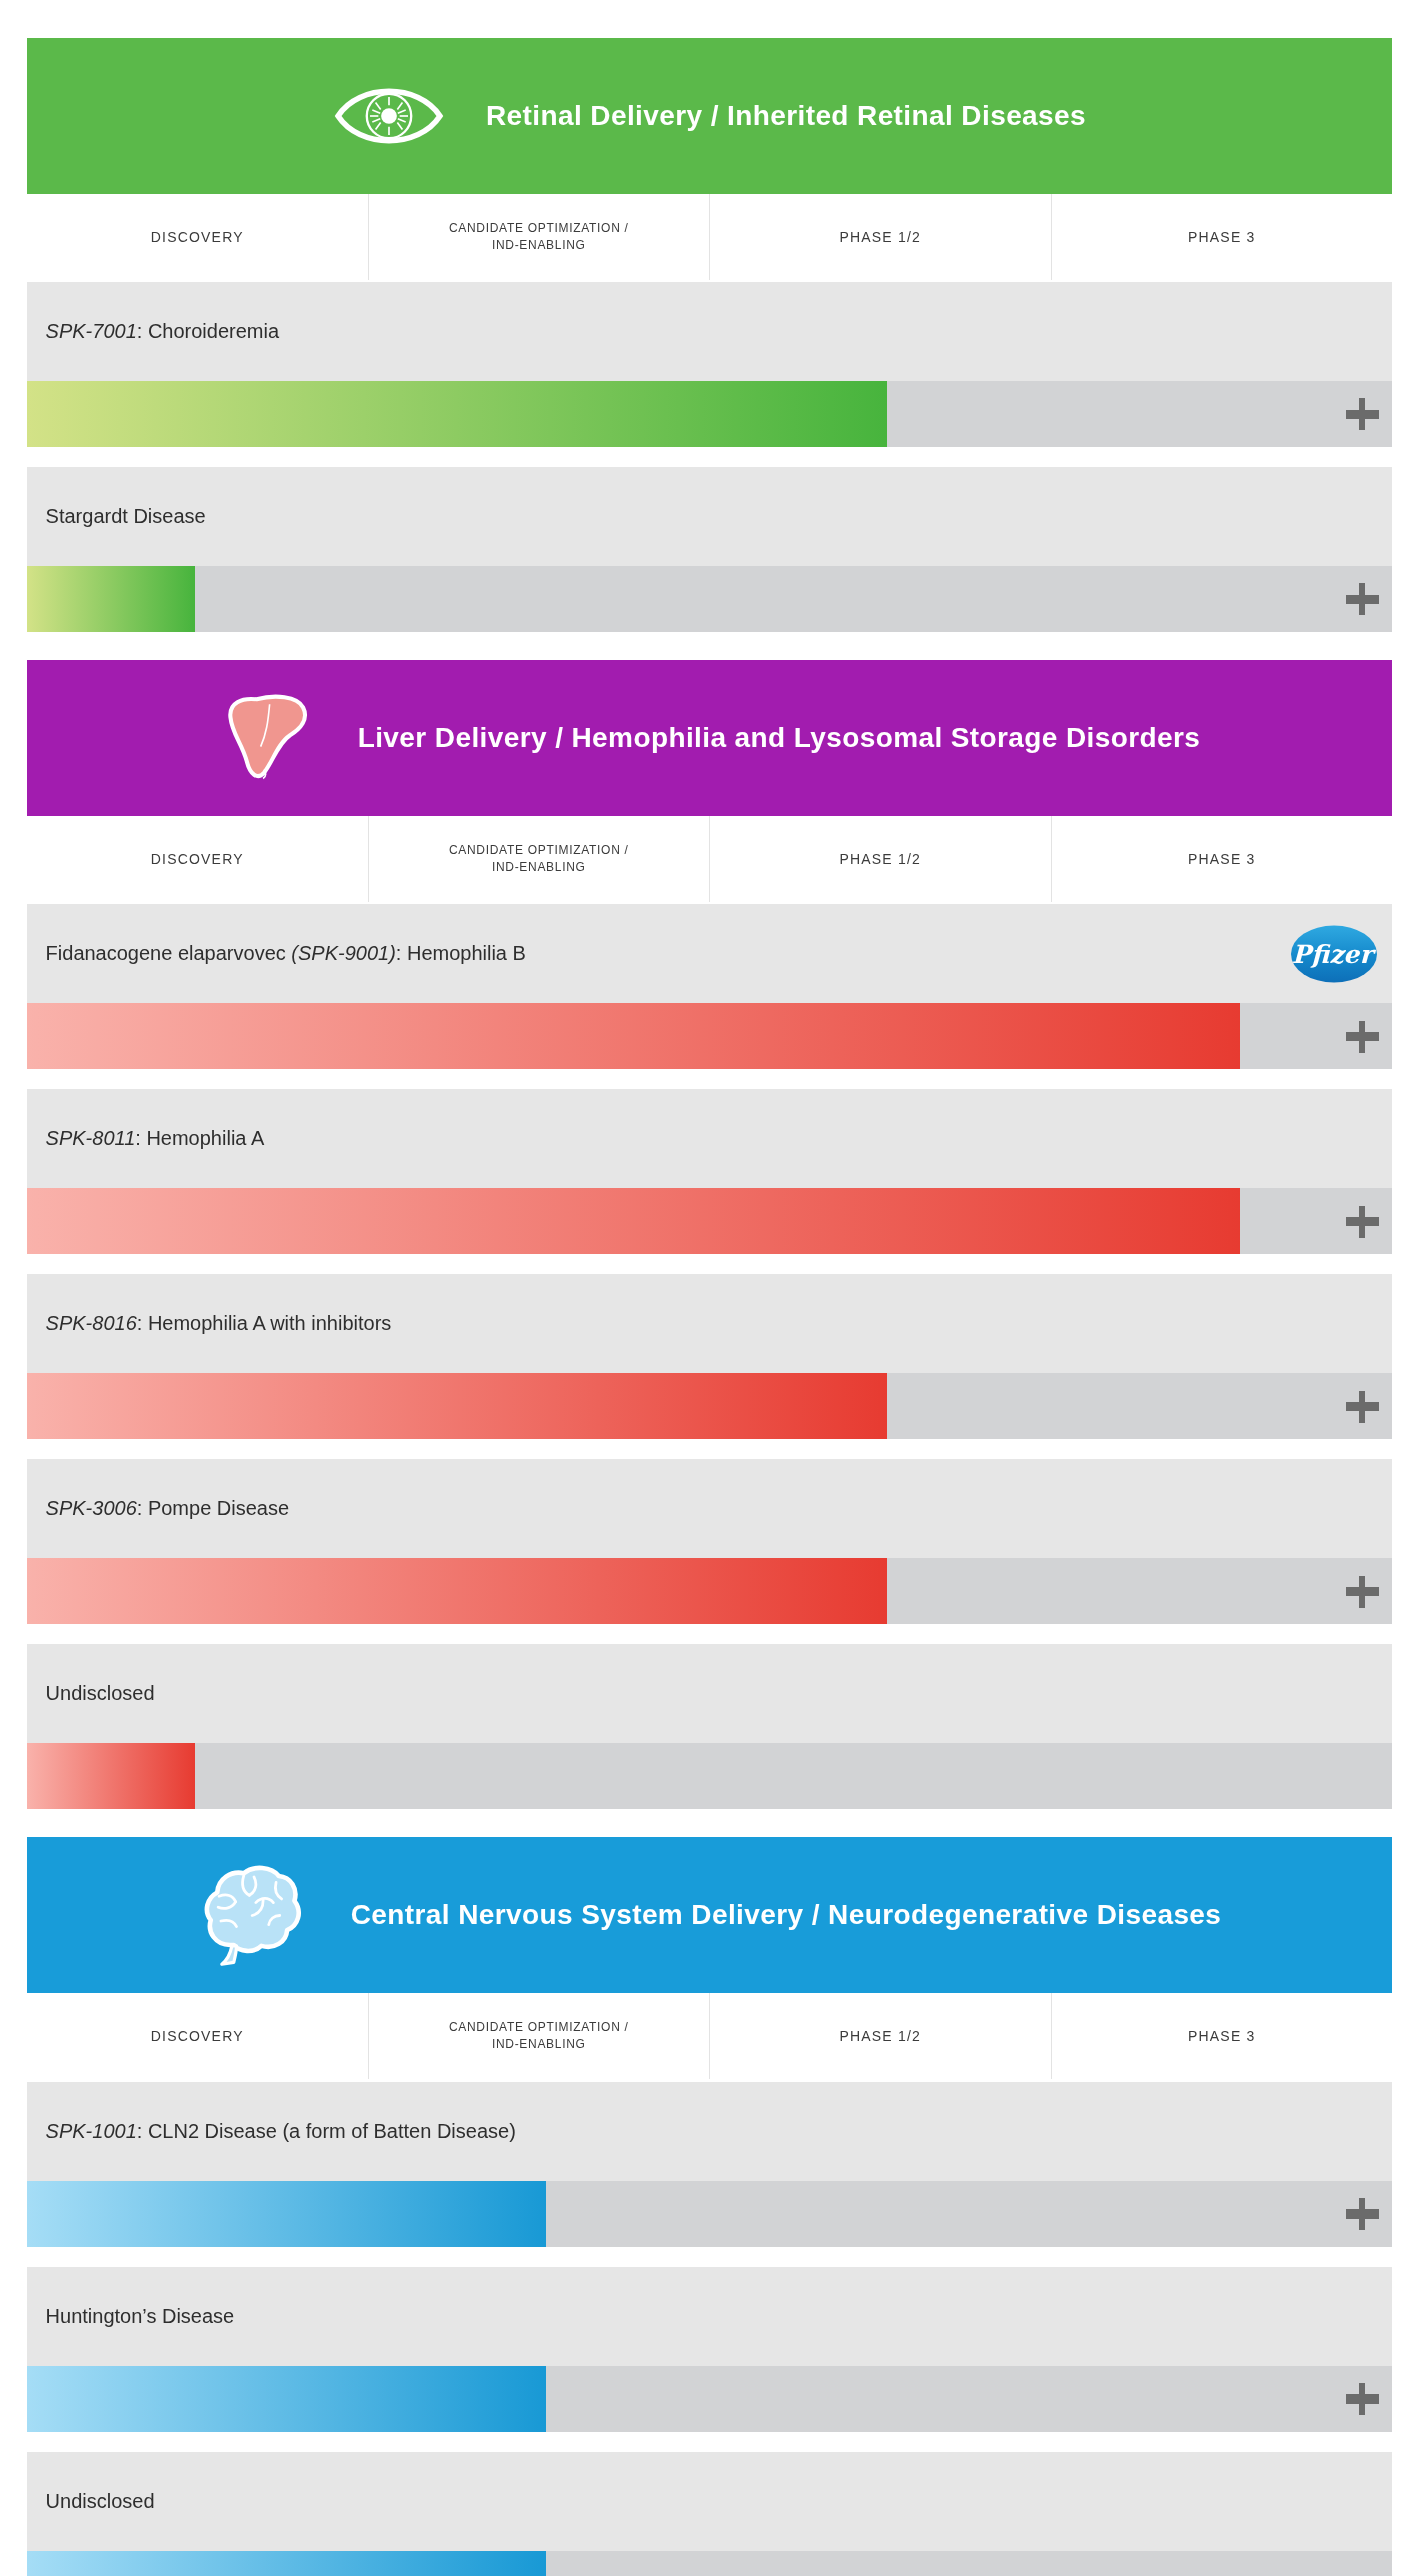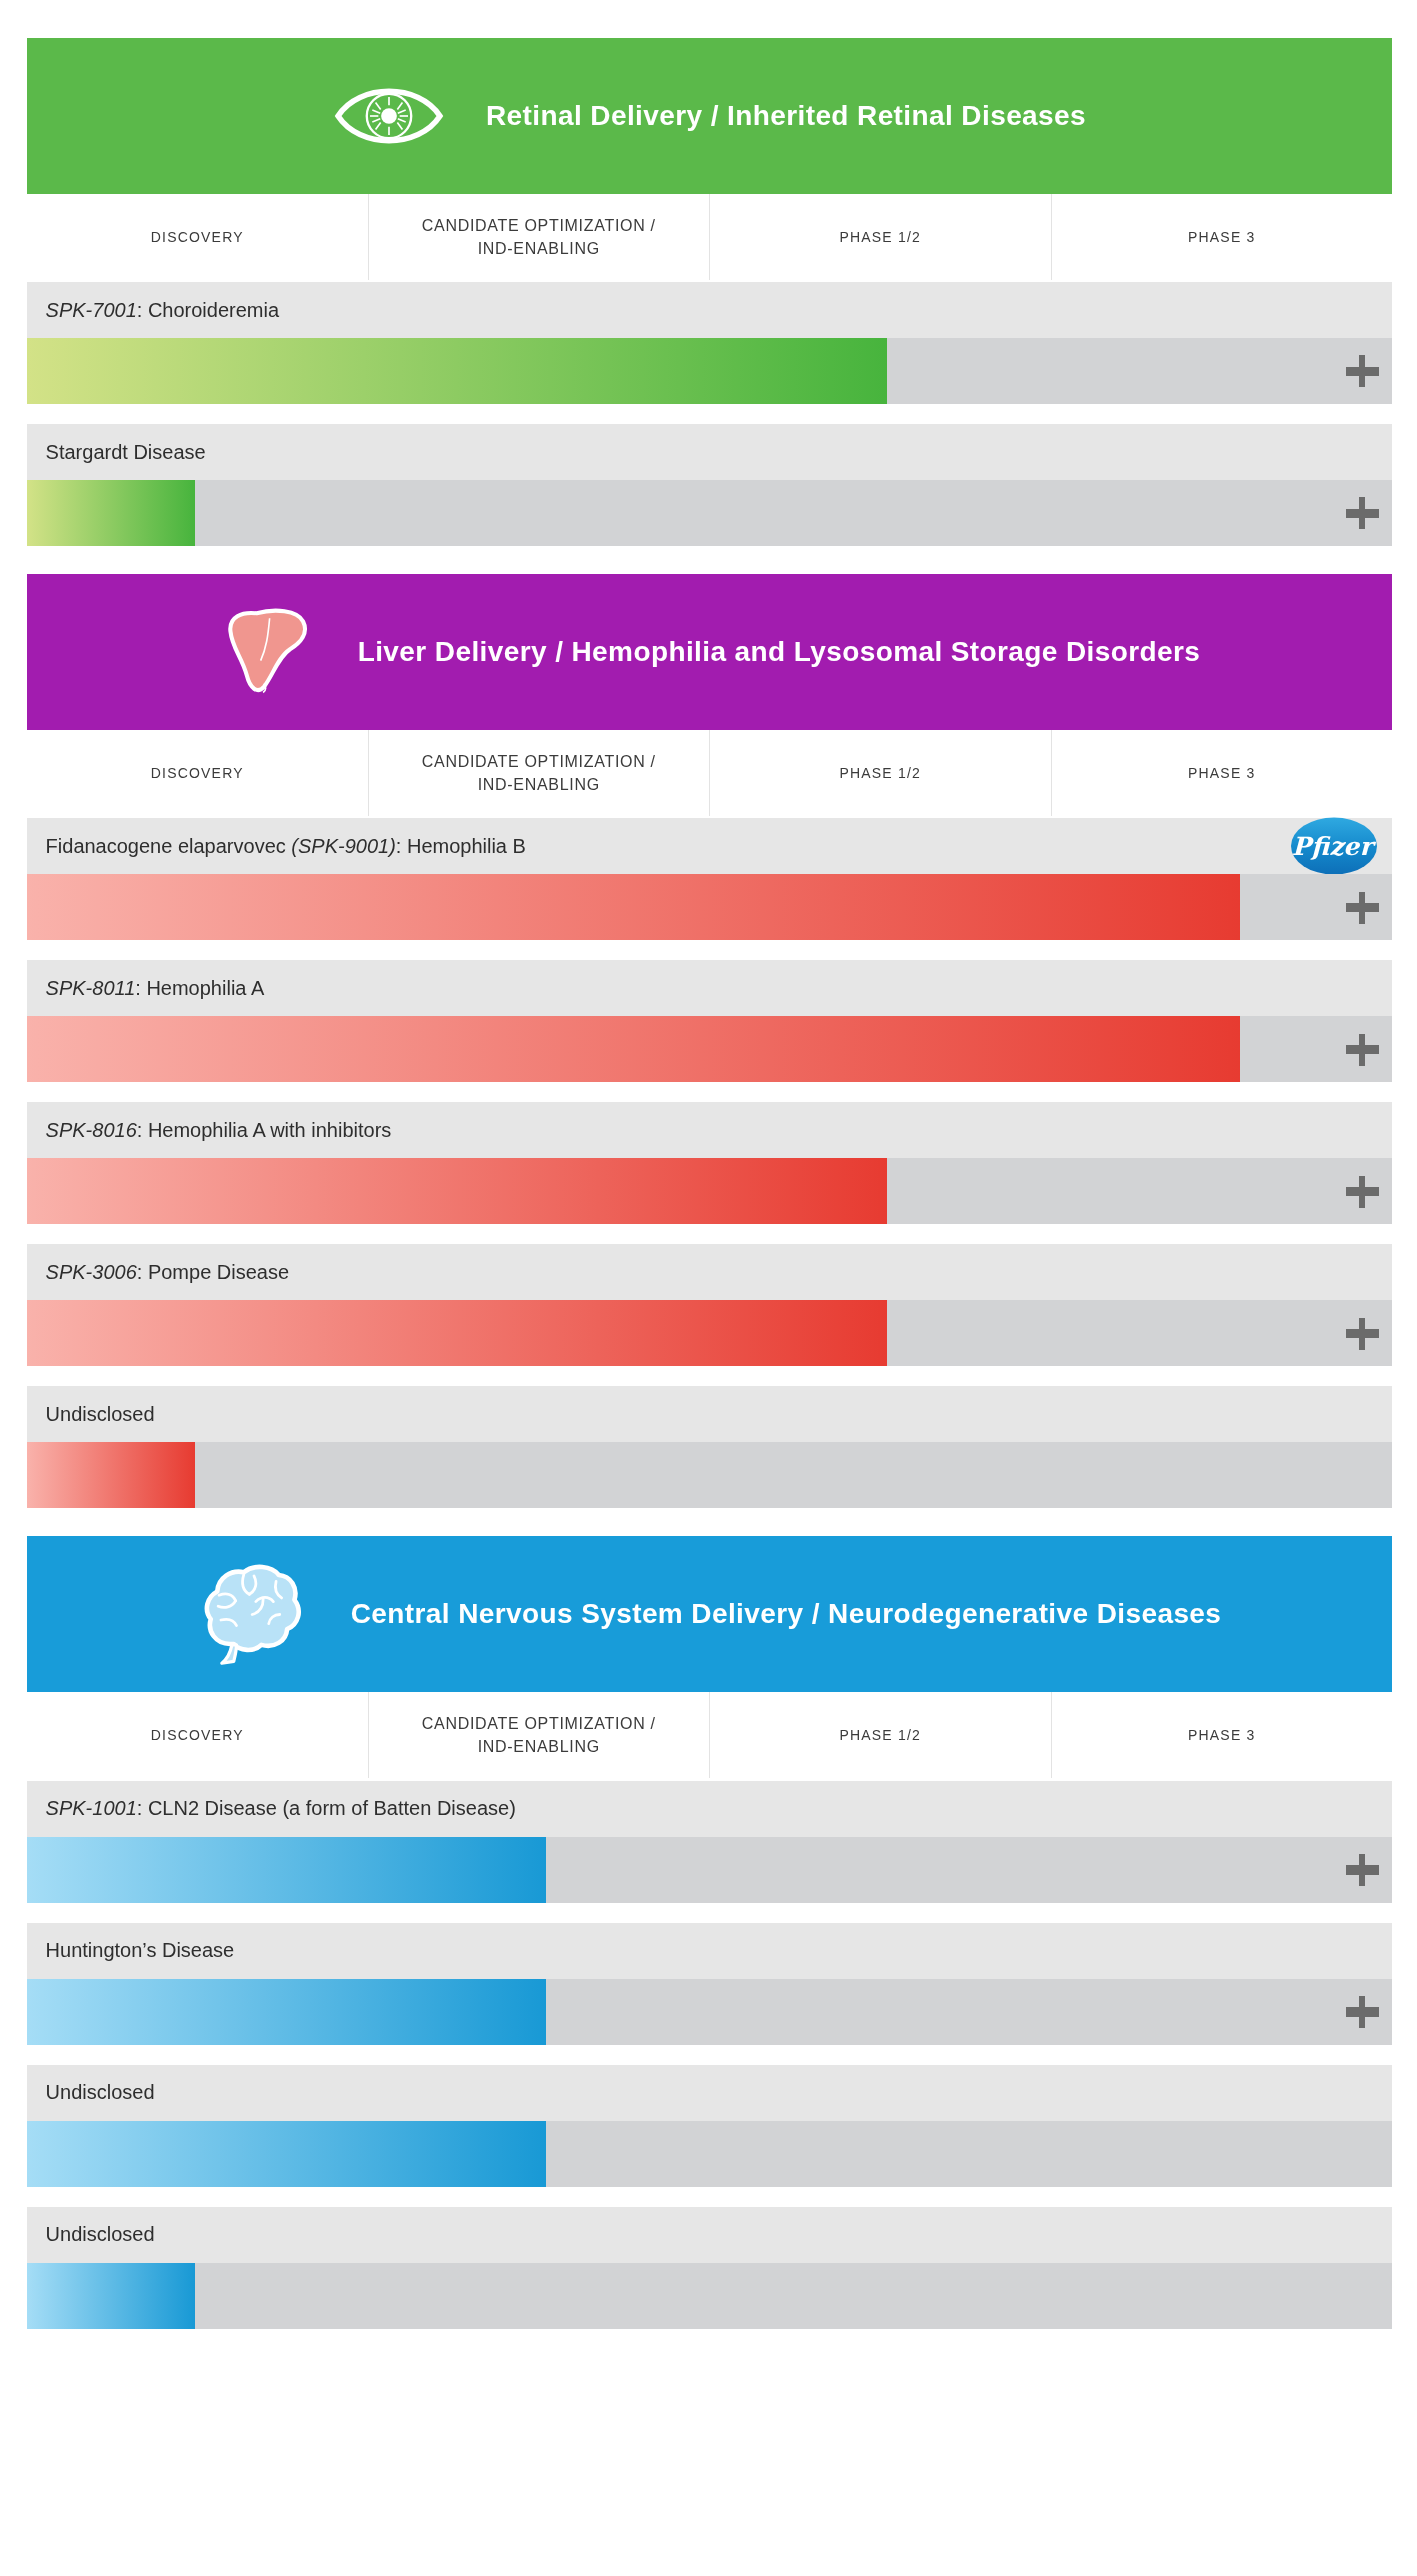--- a/index.html
+++ b/index.html
@@ -48,27 +48,27 @@
     flex-direction: column;
     align-items: center;
     justify-content: center;
     color: #3b3b3b;
     text-align: center;
   }
   .stage + .stage { border-left: 1.5px solid #e3e3e3; }
   .stage .l1 { font-size: 14px; letter-spacing: 1.2px; }
   .stage .l2 { font-size: 18px; letter-spacing: 1.2px; }
   .stage:nth-child(2) .l1,
-  .stage:nth-child(2) .l2 { font-size: 16px; letter-spacing: 0.7px; line-height: 1.45; }
+  .stage:nth-child(2) .l2 { font-size: 12px; letter-spacing: 0.7px; line-height: 1.45; }
 
   
   .program { margin-top: 2.2px; }
   .program + .program { margin-top: 20px; }
   .program-label {
-    height: 56px;
+    height: 99px;
     background: #e6e6e6;
     display: flex;
     align-items: center;
     padding: 0 112px 0 18.6px;
     box-sizing: border-box;
     font-size: 20px;
     color: #2e2e2e;
     position: relative;
     white-space: pre;
   }

